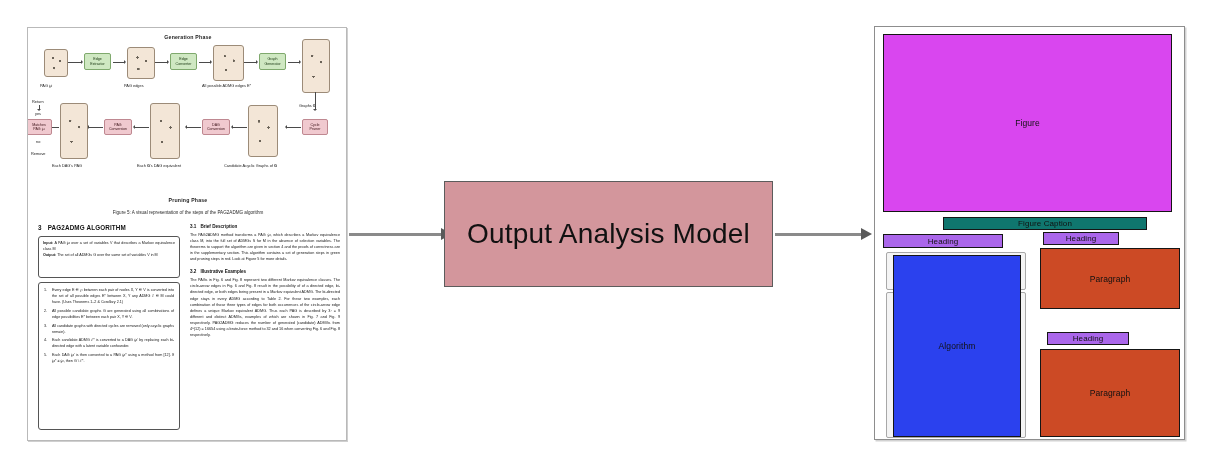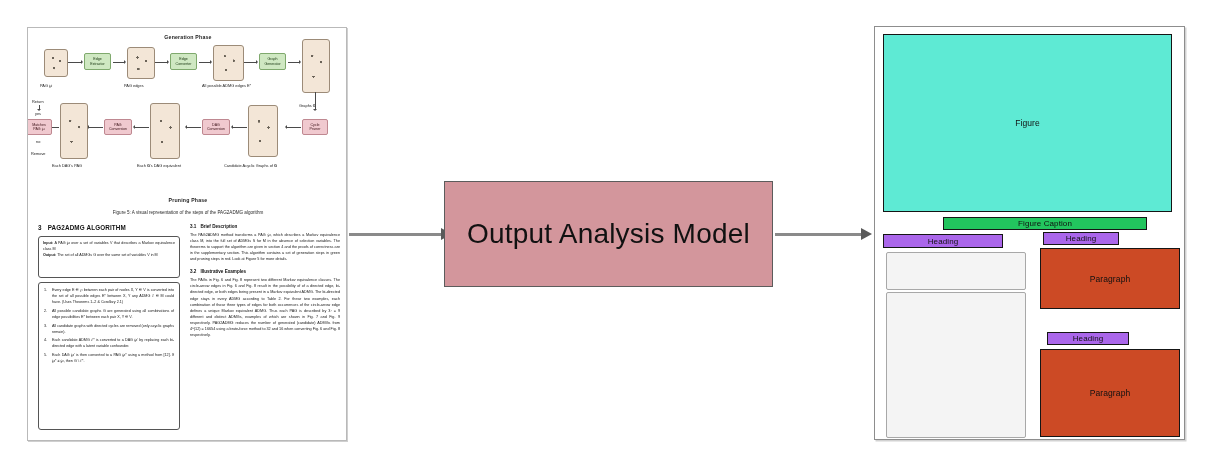--- a/index.html
+++ b/index.html
@@ -311,22 +311,22 @@
     letter-spacing: .1px;
   }
   .lshadow {
     position: absolute;
     box-sizing: border-box;
     background: #f4f4f4;
     border: 1.2px solid #a8a8a8;
     border-radius: 2px;
   }
 
-  #lb-figure      { left: 8px;   top: 7px;   width: 289px; height: 178px; background: #5eead4; }
-  #lb-caption     { left: 68px;  top: 190px; width: 204px; height: 13px;  background: #22c55e; font-size: 8px; }
+  #lb-figure      { left: 8px;   top: 7px;   width: 289px; height: 178px; background: #d946ef; }
+  #lb-caption     { left: 68px;  top: 190px; width: 204px; height: 13px;  background: #0f766e; font-size: 8px; }
   #lb-heading-1   { left: 8px;   top: 207px; width: 120px; height: 14px;  background: #aa66ea; font-size: 8px; }
   #lb-heading-2   { left: 168px; top: 205px; width: 76px;  height: 13px;  background: #aa66ea; font-size: 8px; }
   #lb-algo-shadow-a { left: 11px; top: 225px; width: 140px; height: 38px; }
   #lb-algo-shadow-b { left: 11px; top: 265px; width: 140px; height: 146px; }
   #lb-algorithm   { left: 18px;  top: 228px; width: 128px; height: 182px; background: #2b41ee; }
   #lb-paragraph-1 { left: 165px; top: 221px; width: 140px; height: 61px;  background: #cc4a25; }
   #lb-heading-3   { left: 172px; top: 305px; width: 82px;  height: 13px;  background: #aa66ea; font-size: 8px; }
   #lb-paragraph-2 { left: 165px; top: 322px; width: 140px; height: 88px;  background: #cc4a25; }
 </style>
 </head>
@@ -448,19 +448,20 @@
 
   <div class="lblock" id="lb-caption">Figure Caption</div>
 
   <div class="lblock" id="lb-heading-1">Heading</div>
 
   <div class="lblock" id="lb-heading-2">Heading</div>
 
   <div class="lshadow" id="lb-algo-shadow-a"></div>
   <div class="lshadow" id="lb-algo-shadow-b"></div>
 
+  <div class="lblock" id="lb-algorithm">Algorithm</div>
 
   <div class="lblock" id="lb-paragraph-1">Paragraph</div>
 
   <div class="lblock" id="lb-heading-3">Heading</div>
 
   <div class="lblock" id="lb-paragraph-2">Paragraph</div>
 </div>
 
 </body></html>

